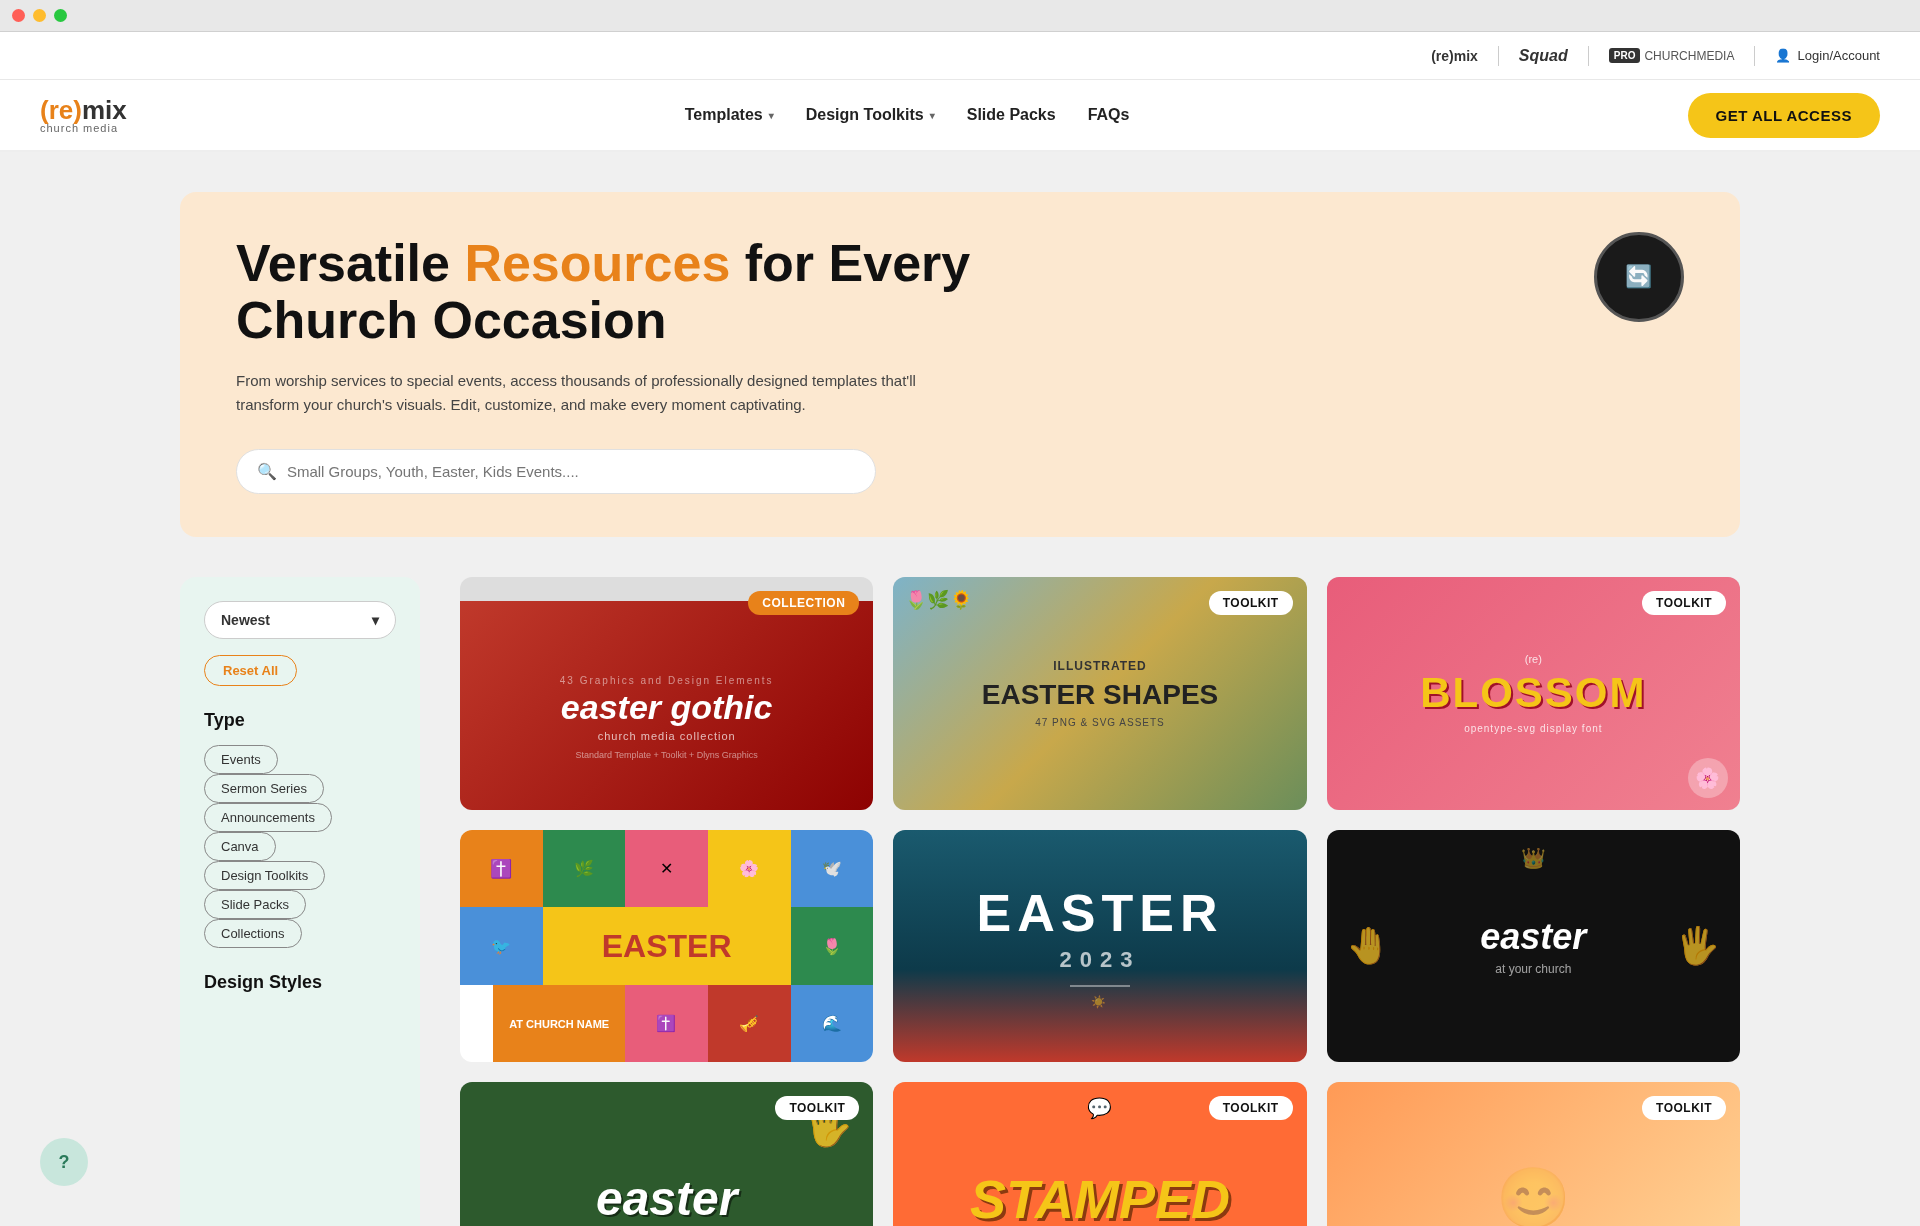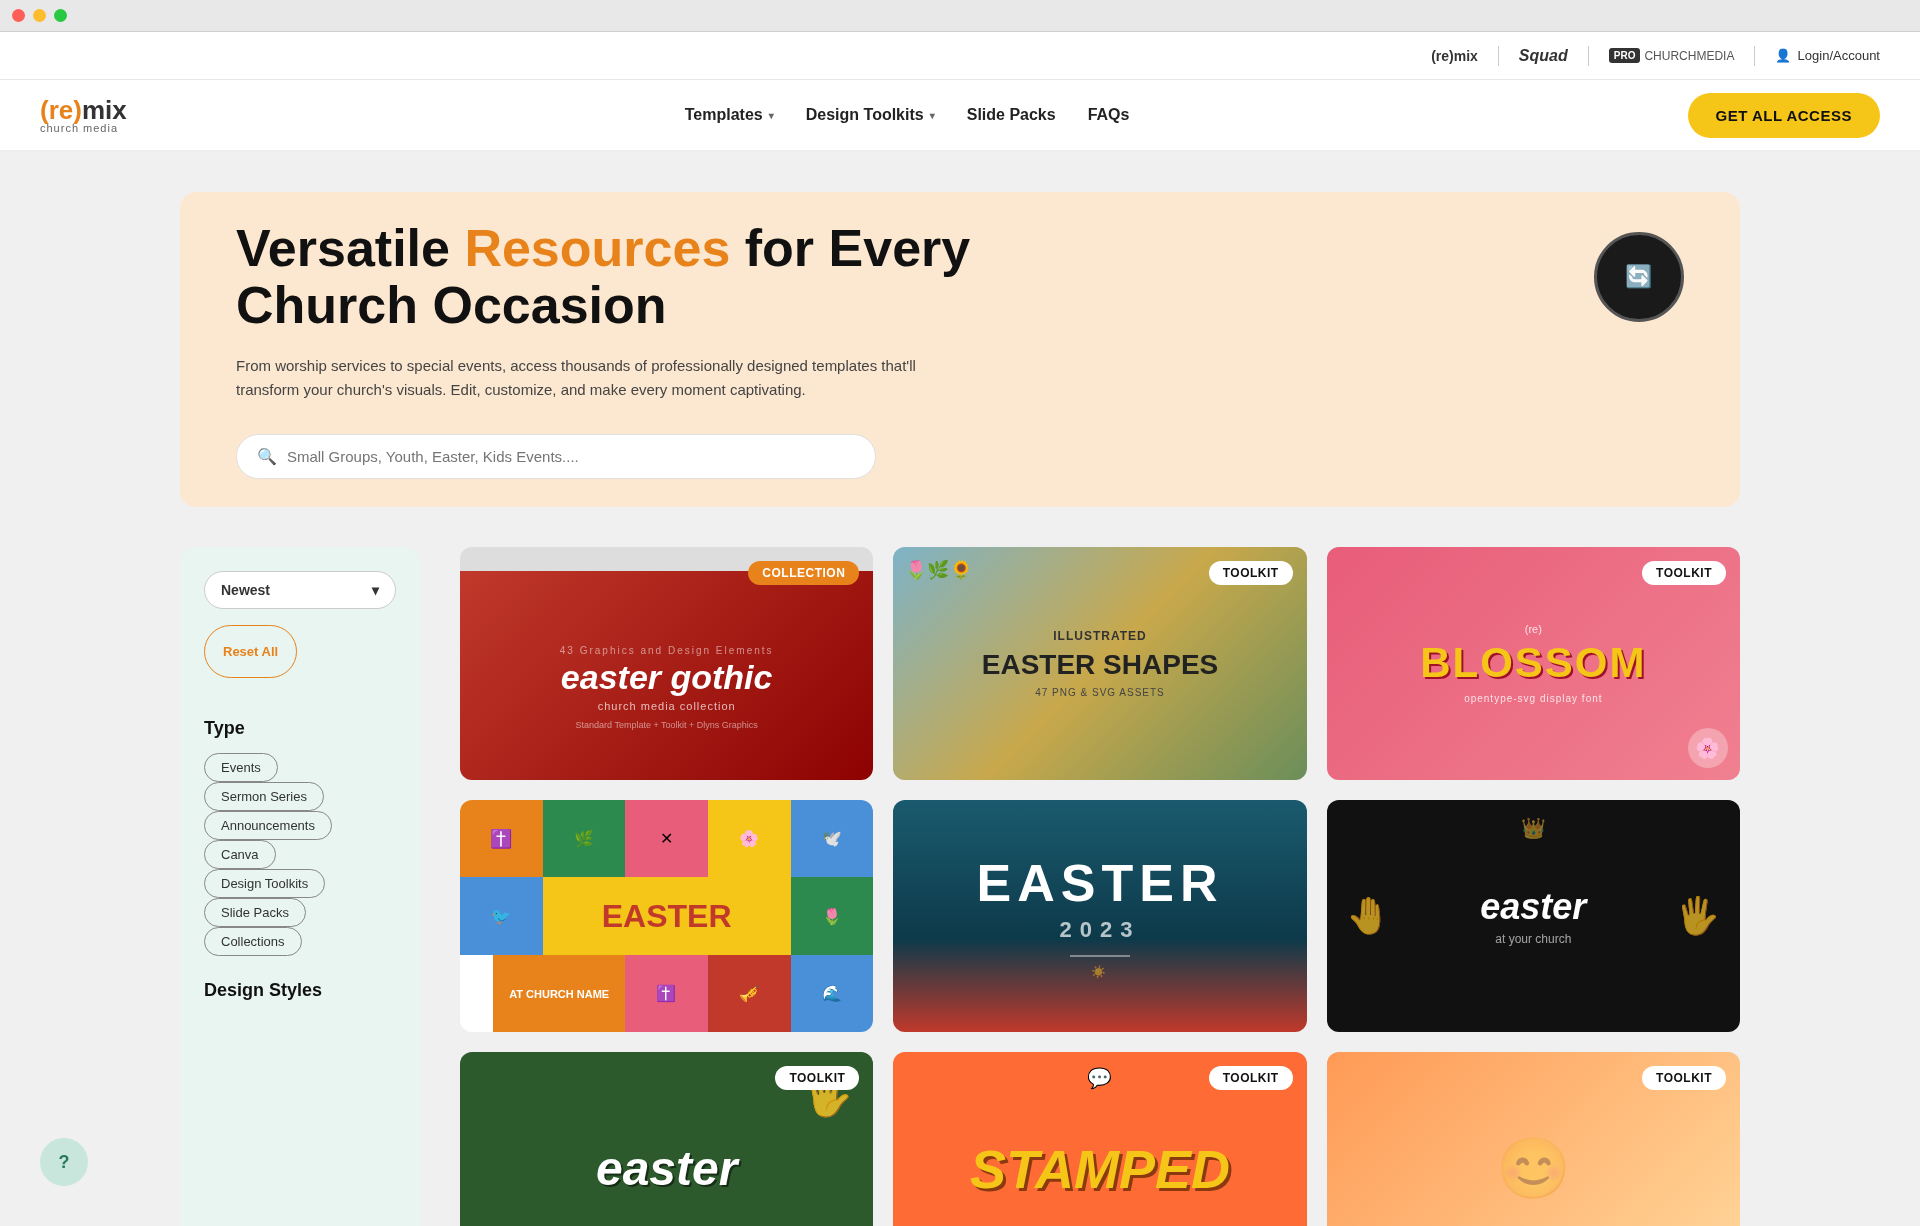--- a/index.html
+++ b/index.html
@@ -86,21 +86,21 @@
       border: none;
       cursor: pointer;
       letter-spacing: 0.5px;
     }
 
     
     .hero {
       background: #fce8d0;
       border-radius: 16px;
       margin: 40px 180px 0;
-      padding: 28px 56px;
+      padding: 43px 56px;
       position: relative;
       overflow: hidden;
     }
     .hero-title {
       font-size: 52px;
       font-weight: 900;
       color: #111;
       line-height: 1.1;
       max-width: 800px;
       margin-bottom: 20px;
@@ -174,25 +174,25 @@
       font-weight: 600;
       color: #333;
       cursor: pointer;
       margin-bottom: 16px;
     }
     .reset-all {
       border: 1px solid #e8821a;
       color: #e8821a;
       background: transparent;
       border-radius: 50px;
-      padding: 18px 18px;
+      padding: 7px 18px;
       font-size: 13px;
       font-weight: 600;
       cursor: pointer;
-      margin-bottom: 40px;
+      margin-bottom: 24px;
     }
     .sidebar-section-title {
       font-size: 18px;
       font-weight: 800;
       color: #111;
       margin-bottom: 14px;
     }
     .filter-tags {
       display: flex;
       flex-wrap: wrap;

